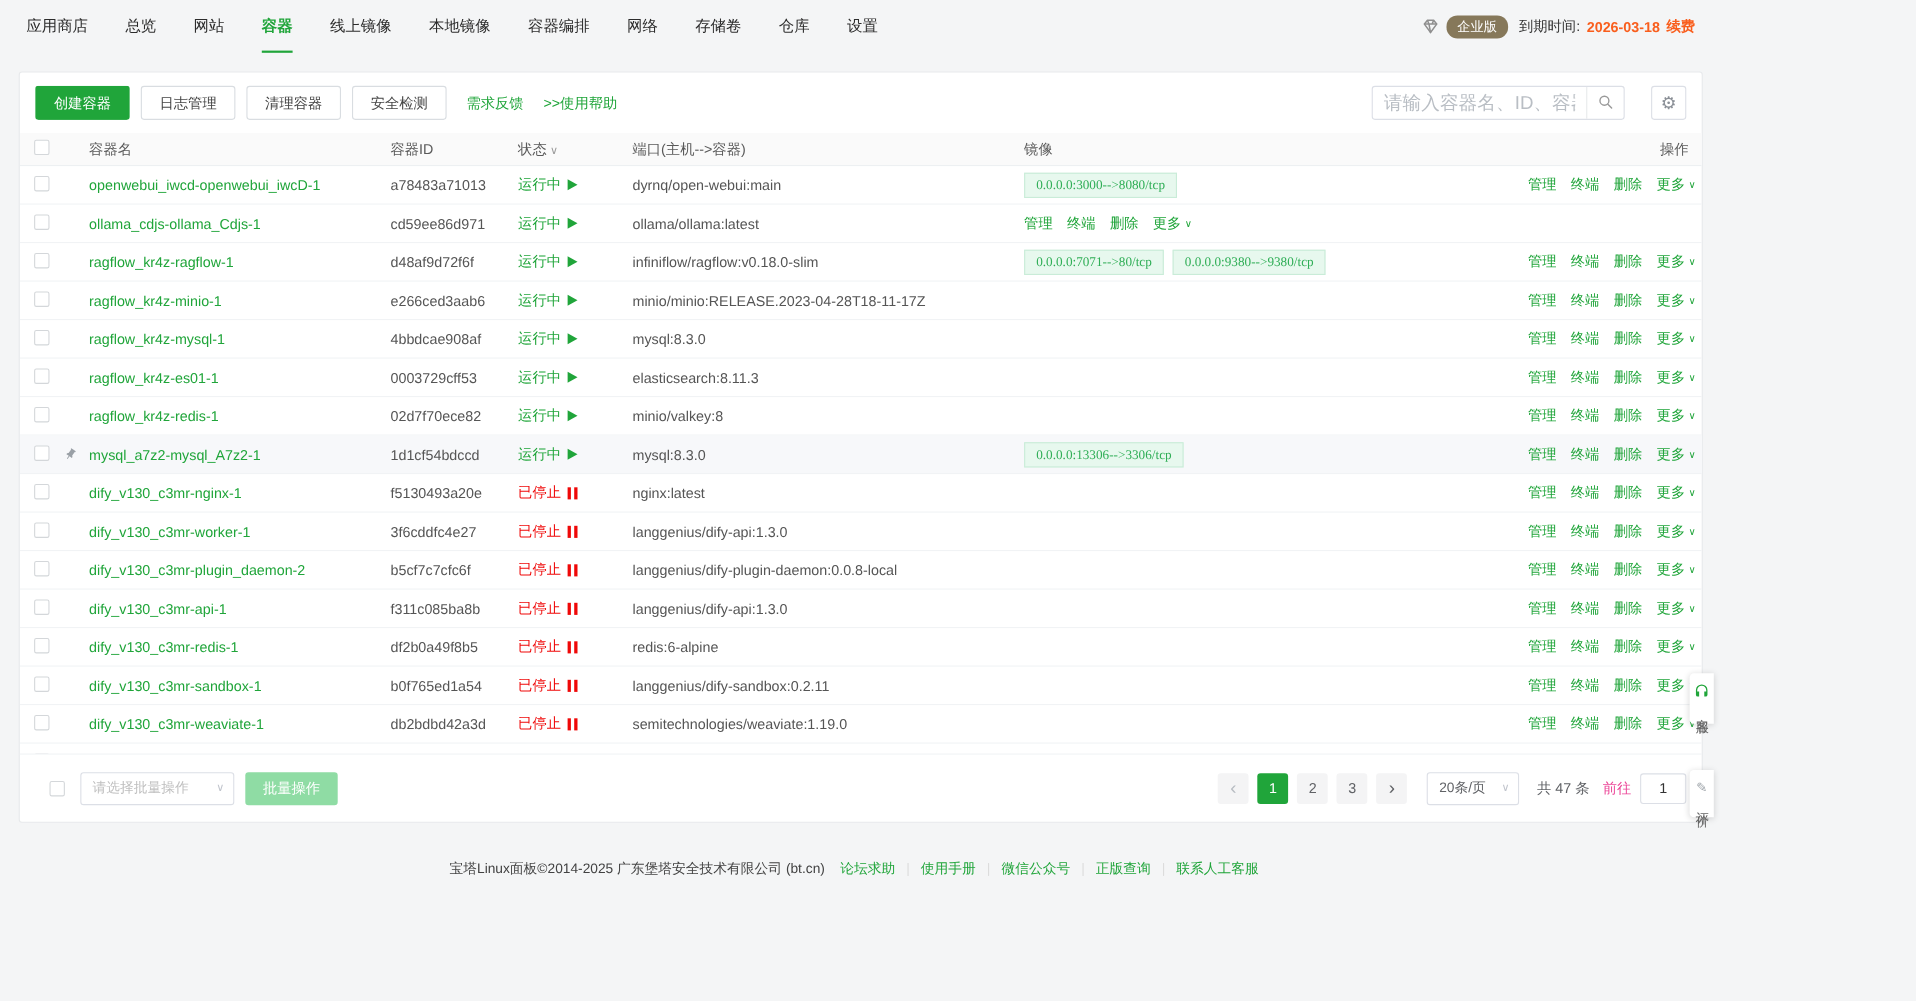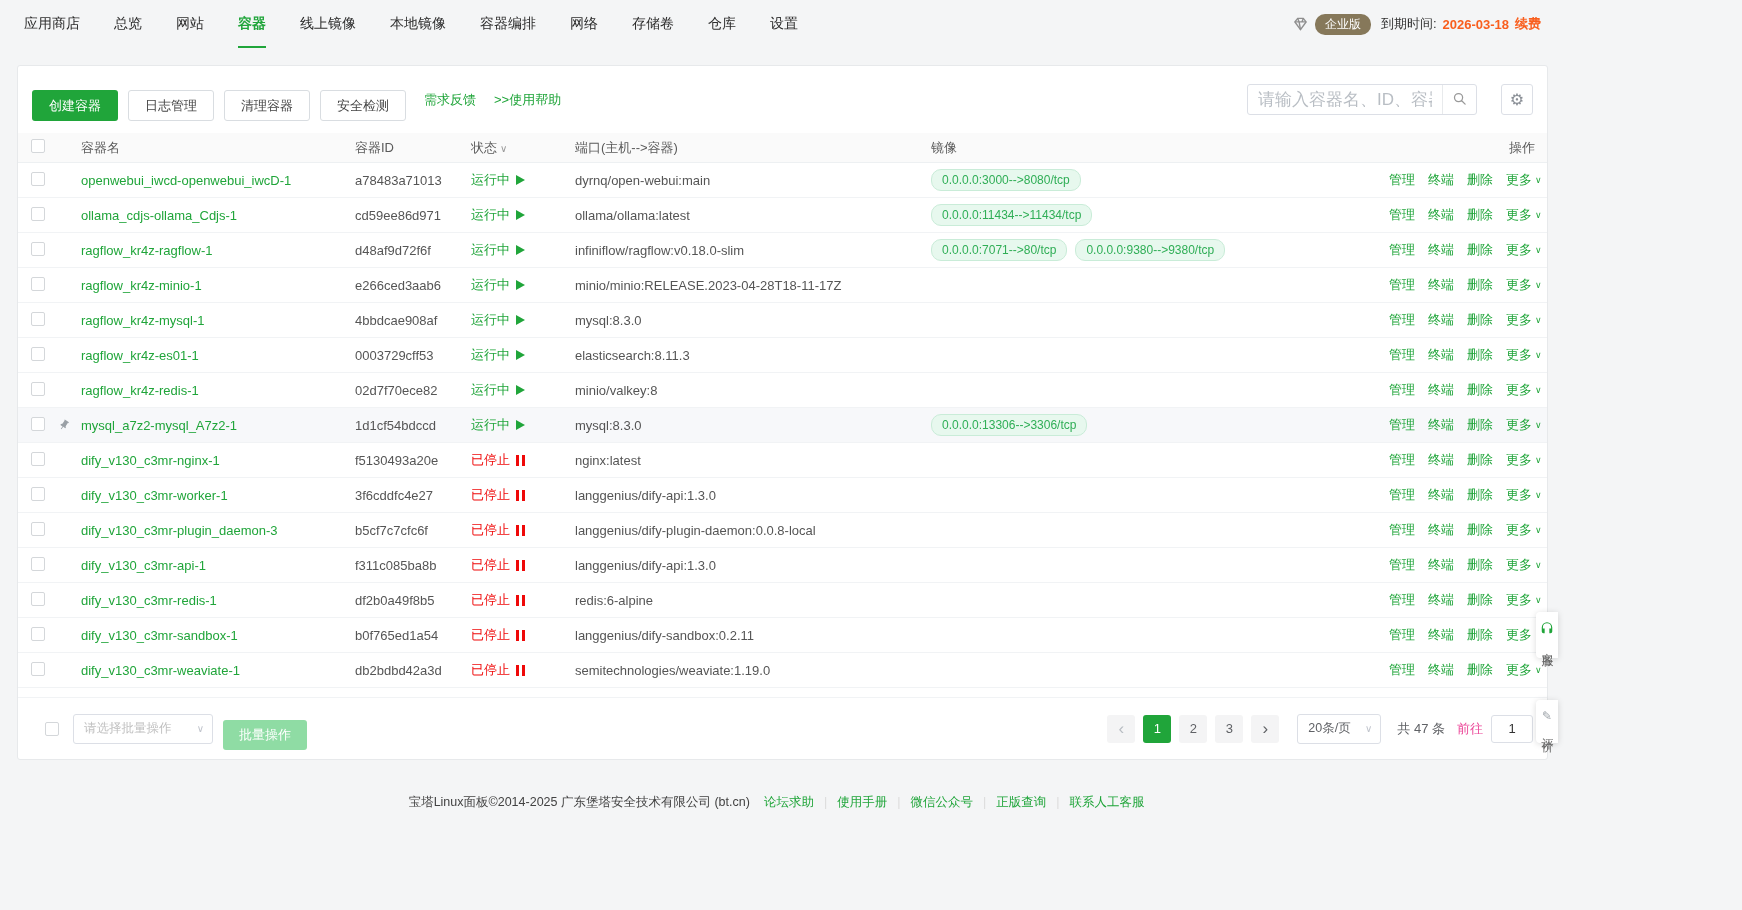--- a/index.html
+++ b/index.html
@@ -26,21 +26,21 @@
   .expire-label{color:#333; margin-left:4px;}
   .expire-date{color:var(--orange); font-weight:bold;}
   .renew-link{color:var(--orange); cursor:pointer; font-weight:bold;}
 
   
   .card{width:1531px; margin:17px 0 0 17px; background:#fff; border:1px solid #e7e9eb; border-radius:3px;}
 
   .toolbar{display:flex; align-items:center; padding:12px 14px; gap:10px;}
   .btn{height:31px; padding:12px 16px; font-size:13px; border-radius:3px; cursor:pointer;
     display:inline-flex; align-items:center; border:1px solid transparent; background:none;
-    font-family:Liberation Serif, serif;margin-top:12px;}
+    font-family:Liberation Serif, serif;}
   .btn-primary{background:var(--accent); color:#fff;}
   .btn-plain{background:#fff; border-color:#d9dde1; color:#454545;}
   .tool-link{color:var(--accent); cursor:pointer; margin-left:8px;}
   .search-group{margin-left:auto; display:flex; align-items:center; width:230px; height:31px;
     border:1px solid #dcdfe6; border-radius:3px; background:#fff;}
   .search-group input{flex:1; min-width:0; border:none; outline:none; padding:0 10px; font-size:17px;
     color:#333; font-family:inherit; background:transparent;}
   .search-group input::placeholder{color:#b9bec4;}
   .search-btn{width:34px; height:100%; display:flex; align-items:center; justify-content:center;
     border-left:1px solid #e8eaec; cursor:pointer;}
@@ -61,21 +61,21 @@
   .c-id,.c-image{color:#555;}
   .c-status{display:flex; align-items:center; gap:6px;}
   .status.running{color:var(--accent);}
   .status.stopped{color:var(--red);}
   .play-icon{width:0; height:0; border-left:9px solid var(--accent);
     border-top:5px solid transparent; border-bottom:5px solid transparent; display:inline-block;}
   .pause-icon{display:inline-block; width:9px; height:11px;
     border-left:3px solid var(--red); border-right:3px solid var(--red);}
   .c-ports{display:flex; align-items:center; gap:8px;}
   .port-badge{background:var(--port-bg); border:1px solid var(--port-border); color:var(--port-text);
-    font-size:12px; padding:3px 10px; border-radius:10px; white-space:nowrap;}
+    font-size:12px; padding:3px 10px; border-radius:0; white-space:nowrap;font-family:Liberation Serif, serif;}
   .c-actions{display:flex; justify-content:flex-start; gap:13px; padding-right:12px;}
   .action-link{color:var(--accent); cursor:pointer; white-space:nowrap;}
   .h-actions{text-align:right; padding-right:12px;}
   .mini-caret{font-size:9px; margin-left:3px; vertical-align:1px;}
   .head-caret{font-size:10px; color:#999; margin-left:3px; cursor:pointer;}
 
   
   .batchbar{display:flex; align-items:center; height:62px; padding:0 14px; border-top:1px solid #f1f3f5;}
   .fake-select{display:flex; align-items:center; justify-content:space-between; height:30px;
     border:1px solid #dcdfe6; border-radius:3px; background:#fff; padding:0 8px 0 10px;
@@ -204,23 +204,20 @@
           <div class="trow">
             <div class="cell c-check"><span class="checkbox"></span></div>
             <div class="cell c-pin"></div>
             <div class="cell c-name"><a class="name-link">ollama_cdjs-ollama_Cdjs-1</a></div>
             <div class="cell c-id">cd59ee86d971</div>
             <div class="cell c-status">
               <span class="status running">运行中</span>
               <span class="play-icon"></span>
             </div>
             <div class="cell c-image">ollama/ollama:latest</div>
-            <div class="cell c-ports">
-              <span class="port-badge">0.0.0.0:11434--&gt;11434/tcp</span>
-            </div>
             <div class="cell c-actions">
               <a class="action-link">管理</a>
               <a class="action-link">终端</a>
               <a class="action-link">删除</a>
               <a class="action-link">更多<span class="mini-caret">∨</span></a>
             </div>
           </div>
           <div class="trow">
             <div class="cell c-check"><span class="checkbox"></span></div>
             <div class="cell c-pin"></div>
@@ -370,21 +367,21 @@
             <div class="cell c-actions">
               <a class="action-link">管理</a>
               <a class="action-link">终端</a>
               <a class="action-link">删除</a>
               <a class="action-link">更多<span class="mini-caret">∨</span></a>
             </div>
           </div>
           <div class="trow">
             <div class="cell c-check"><span class="checkbox"></span></div>
             <div class="cell c-pin"></div>
-            <div class="cell c-name"><a class="name-link">dify_v130_c3mr-plugin_daemon-3</a></div>
+            <div class="cell c-name"><a class="name-link">dify_v130_c3mr-plugin_daemon-2</a></div>
             <div class="cell c-id">b5cf7c7cfc6f</div>
             <div class="cell c-status">
               <span class="status stopped">已停止</span>
               <span class="pause-icon"></span>
             </div>
             <div class="cell c-image">langgenius/dify-plugin-daemon:0.0.8-local</div>
             <div class="cell c-ports"></div>
             <div class="cell c-actions">
               <a class="action-link">管理</a>
               <a class="action-link">终端</a>

